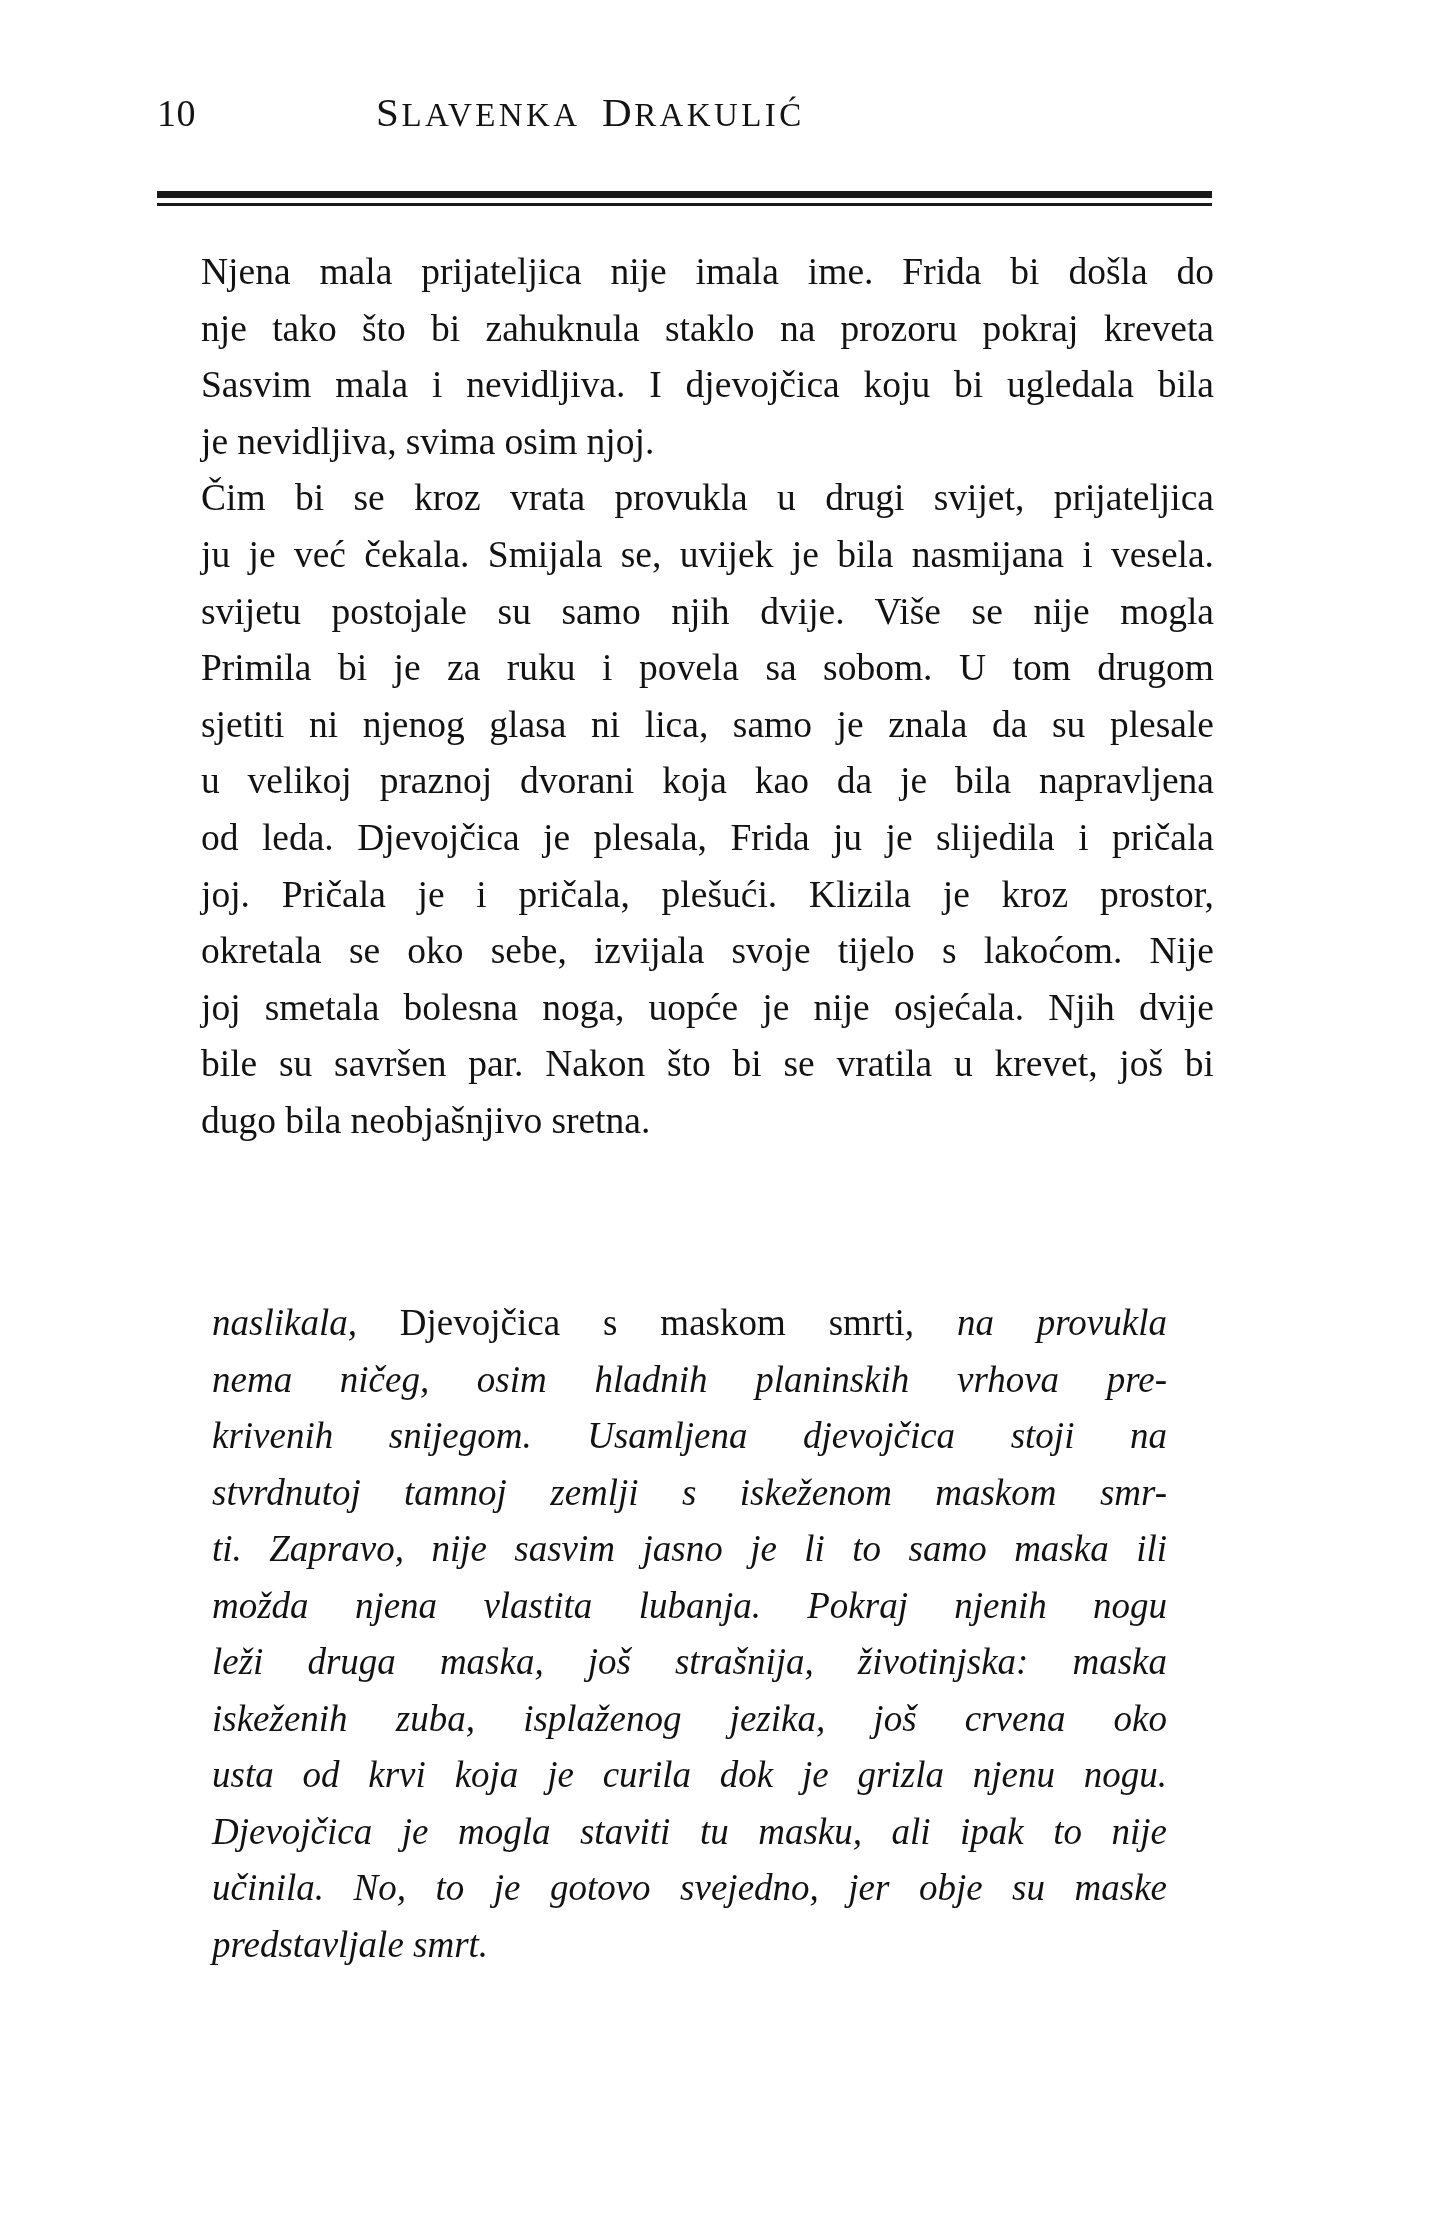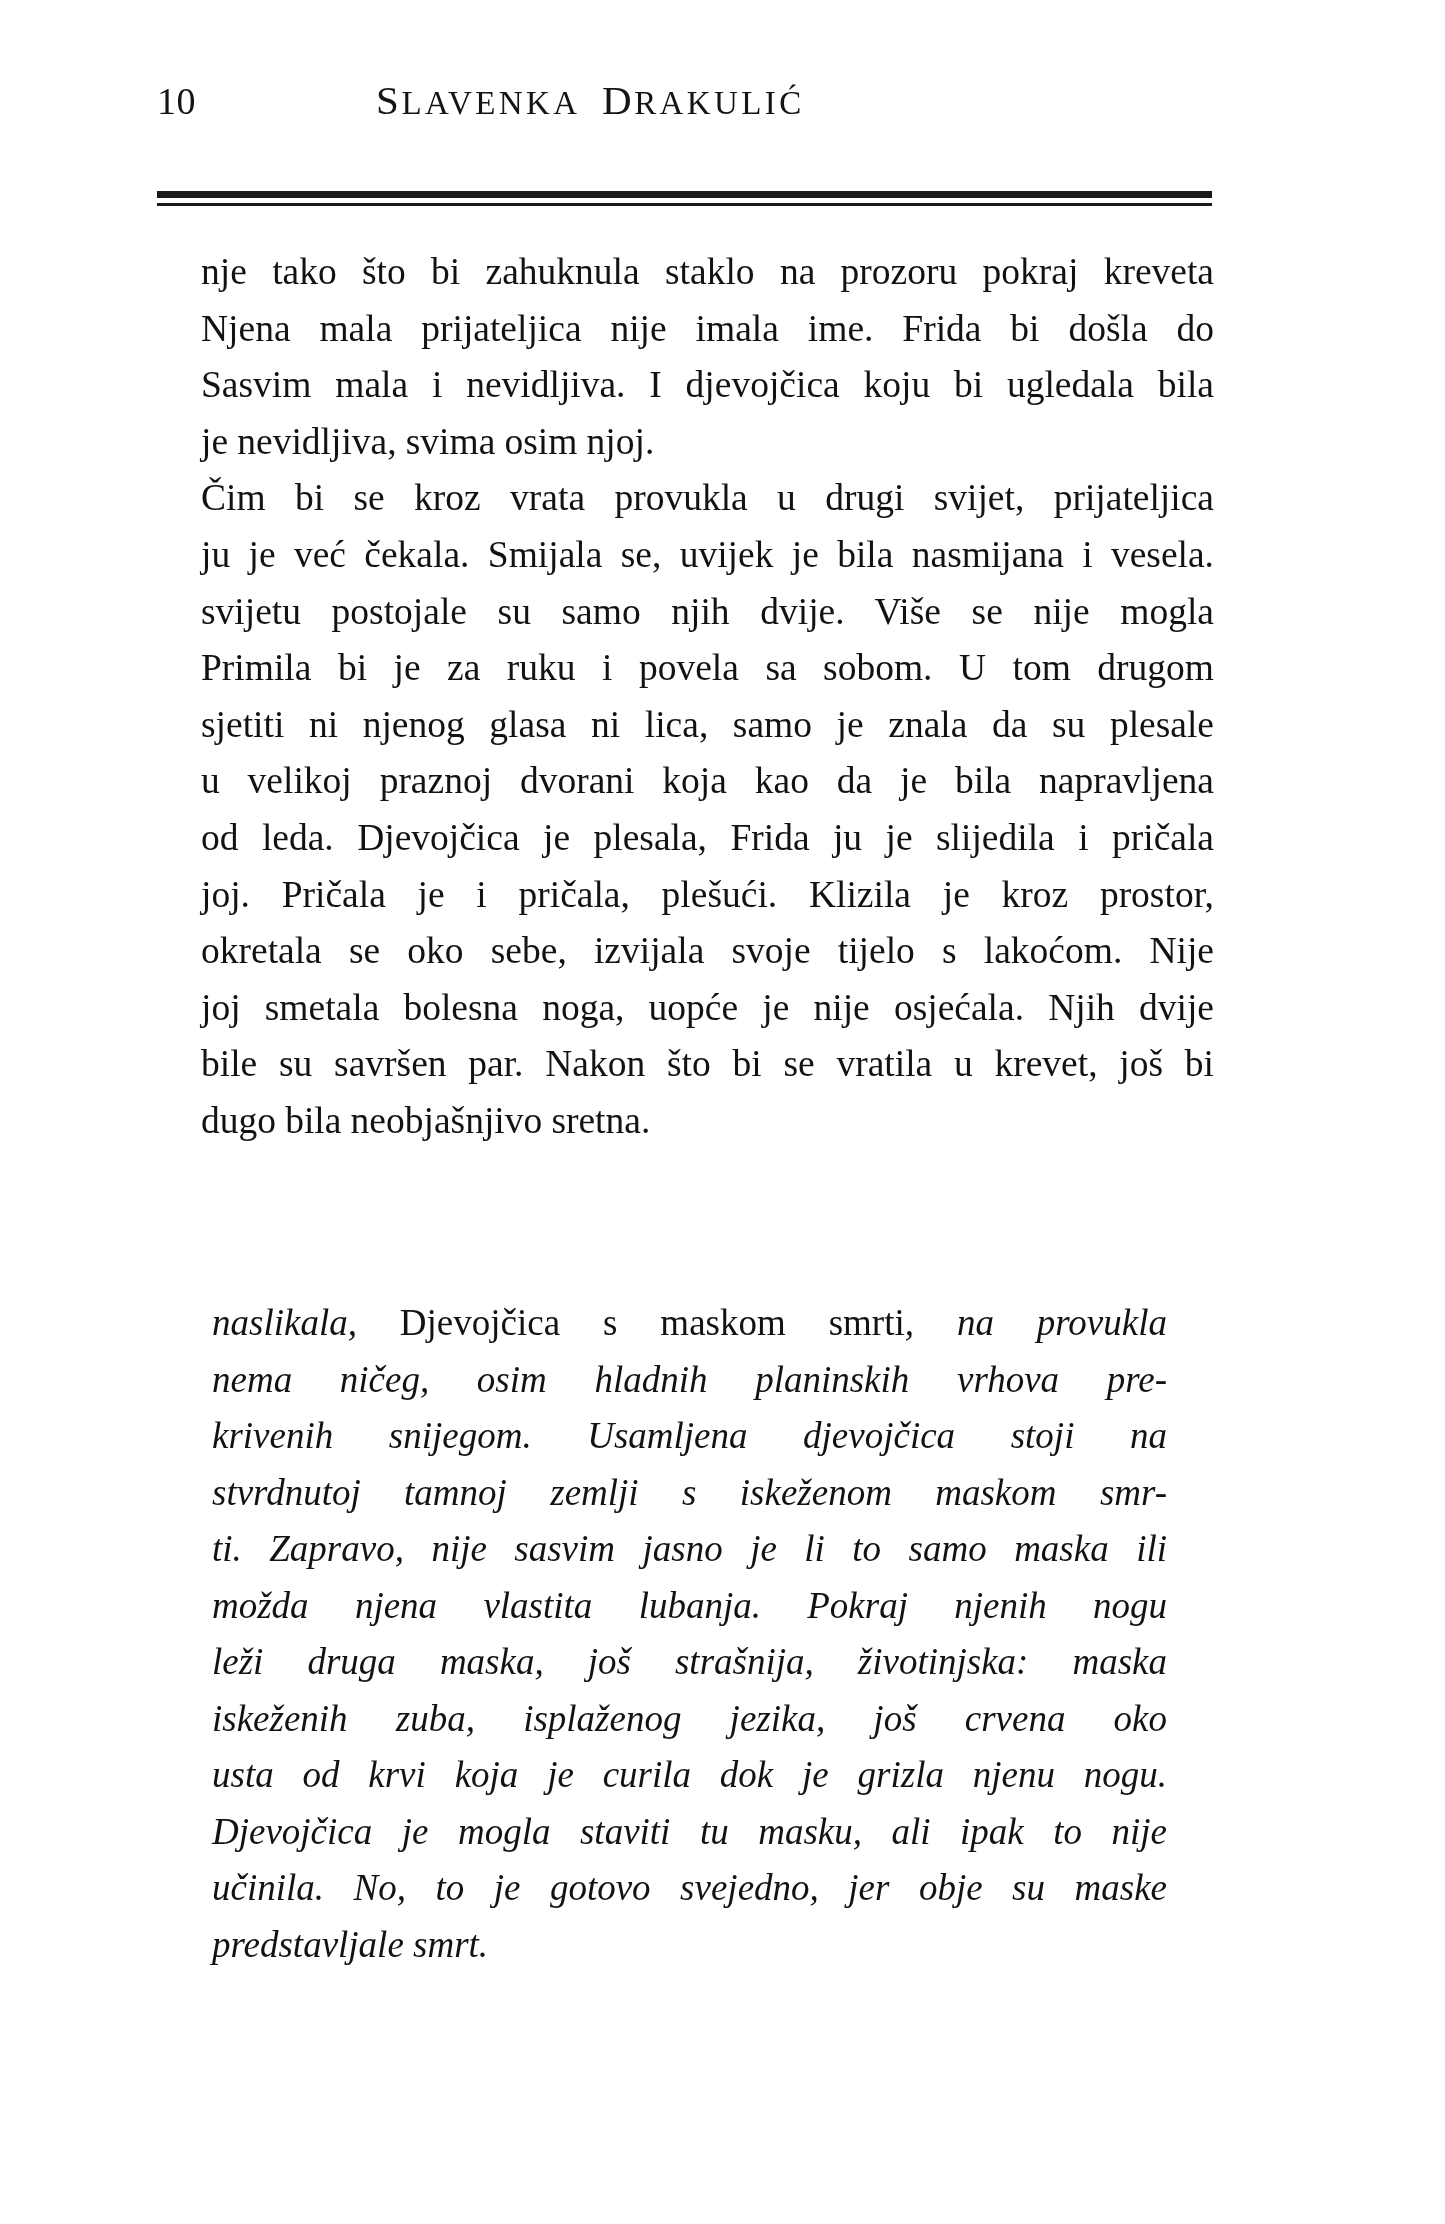--- a/index.html
+++ b/index.html
@@ -18,21 +18,21 @@
     overflow: hidden;
     font-family: "Liberation Serif", "DejaVu Serif", serif;
     color: #100f0f;
     -webkit-font-smoothing: antialiased;
   }
 
   
   .running-head {
     position: absolute;
     left: 157px;
-    top: 80px;
+    top: 92px;
     width: 1055px;
     height: 60px;
     display: flex;
     align-items: baseline;
     text-align: right;
   }
 
   .folio {
     font-size: 38px;
     line-height: 1;
@@ -154,22 +154,22 @@
 
   <div class="rule-wrap">
     <div class="rule-thick"></div>
     <div class="rule-gap"></div>
     <div class="rule-thin"></div>
   </div>
 
   <div class="body-block">
 
     <p class="indent">
+      <span class="jline">Njena mala prijateljica nije imala ime. Frida bi došla do</span>
       <span class="jline">nje tako što bi zahuknula staklo na prozoru pokraj kreveta</span>
-      <span class="jline">Njena mala prijateljica nije imala ime. Frida bi došla do</span>
       <span class="jline">Sasvim mala i nevidljiva. I djevojčica koju bi ugledala bila</span>
       <span class="jline last">je nevidljiva, svima osim njoj.</span>
     </p>
 
     <p class="indent">
       <span class="jline">Čim bi se kroz vrata provukla u drugi svijet, prijateljica</span>
       <span class="jline">ju je već čekala. Smijala se, uvijek je bila nasmijana i vesela.</span>
       <span class="jline">svijetu postojale su samo njih dvije. Više se nije mogla</span>
       <span class="jline">Primila bi je za ruku i povela sa sobom. U tom drugom</span>
       <span class="jline">sjetiti ni njenog glasa ni lica, samo je znala da su plesale</span>

